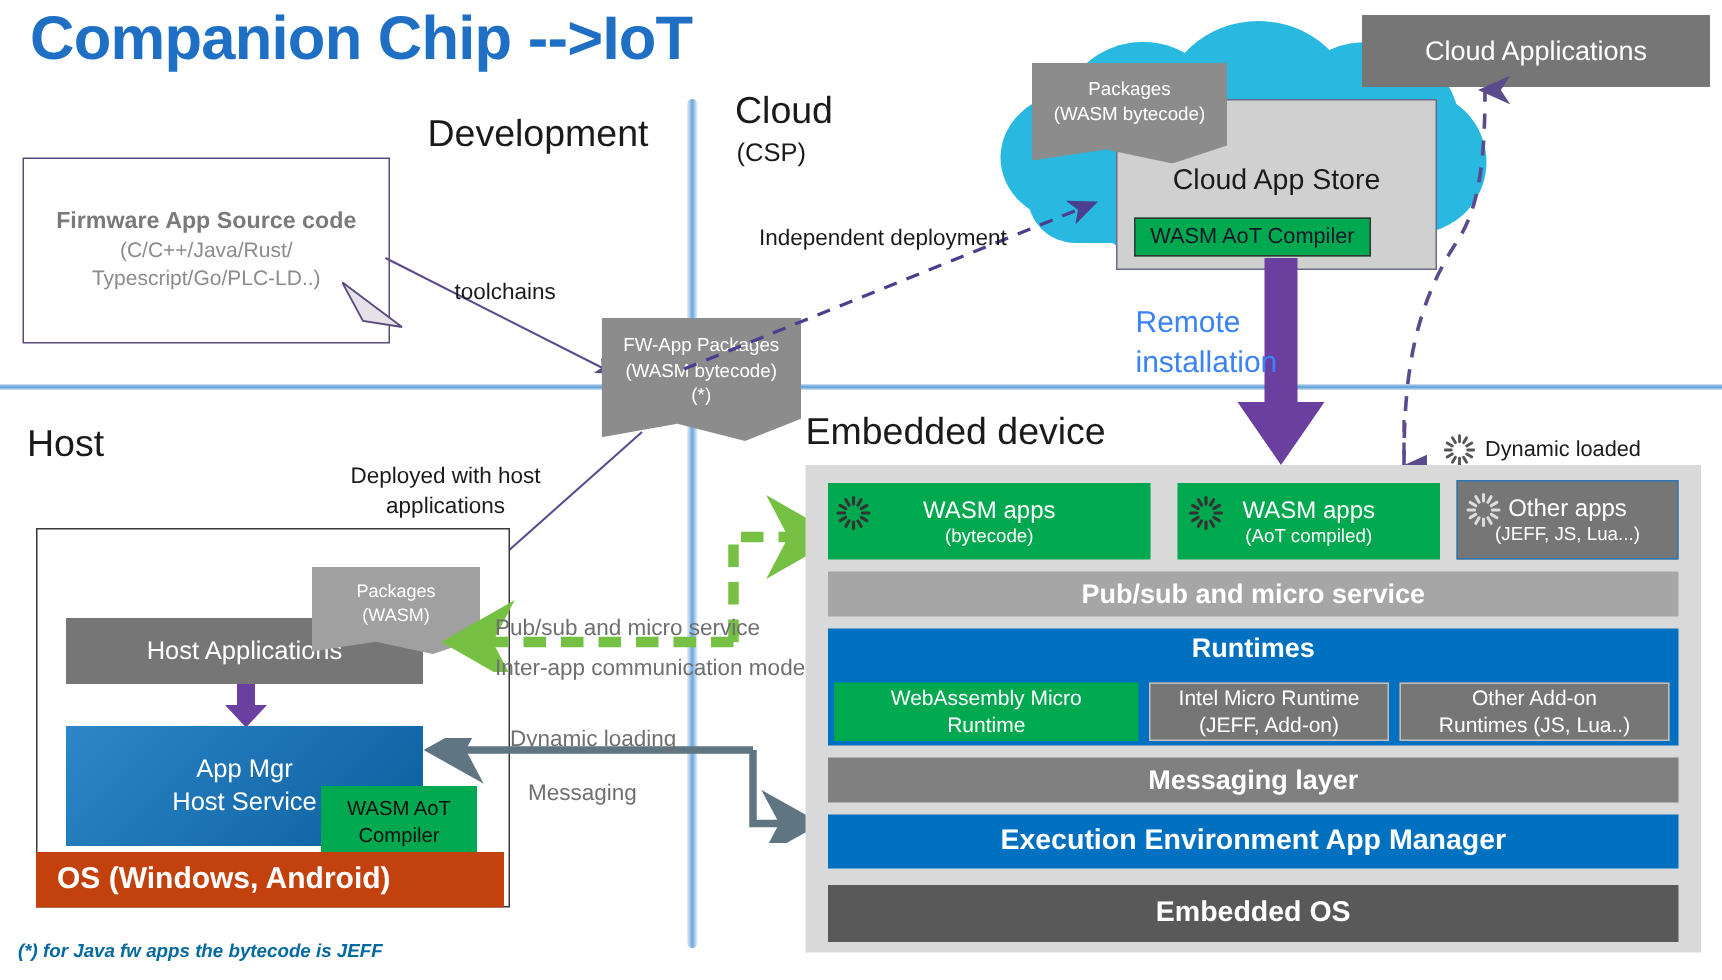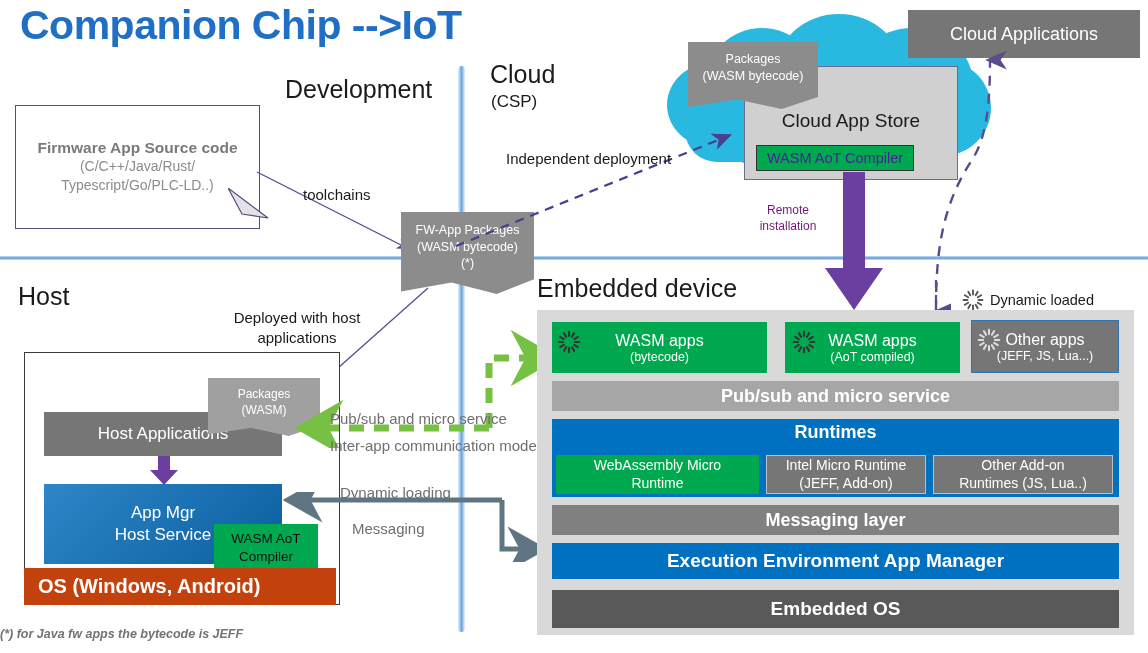--- a/index.html
+++ b/index.html
@@ -93,21 +93,21 @@
   <div class="puff" style="left:120px;top:4px;width:128px;height:118px;"></div>
   <div class="puff" style="left:196px;top:18px;width:122px;height:112px;"></div>
   <div class="puff" style="left:238px;top:50px;width:98px;height:96px;"></div>
   <div class="puff" style="left:66px;top:74px;width:212px;height:84px;border-radius:46px;"></div>
   <div class="puff" style="left:30px;top:88px;width:280px;height:64px;border-radius:34px;"></div>
 </div>
 
 <div class="abs box" style="left:744px;top:66px;width:214px;height:114px;background:#d0d0d0;border:1px solid #6a6a8e;"></div>
 <div class="abs" style="left:744px;top:110px;width:214px;text-align:center;font-size:19px;color:#1a1a1a;">Cloud App Store</div>
 <div class="abs box ctr" style="left:756px;top:145px;width:158px;height:26px;background:#00a94f;border:1px solid #333;
-            font-size:14.5px;color:#4c1d95;">
+            font-size:14.5px;color:#0f172a;">
   <span>WASM AoT Compiler</span>
 </div>
 
 <div class="abs box ctr" style="left:908px;top:10px;width:232px;height:48px;background:#767676;color:#fff;font-size:18px;">
   <span>Cloud Applications</span>
 </div>
 
 <div class="callout" style="left:688px;top:42px;width:130px;height:58px;font-size:12.5px;line-height:1.34;padding-top:9px;">
   <div>Packages</div>
   <div>(WASM bytecode)</div>
@@ -119,21 +119,21 @@
     <path d="M0,0.6 L9,4.5 L0,8.4 L2.4,4.5 Z" fill="#4a3f8f"></path>
       </marker>
     </defs>
   <line x1="4" y1="118" x2="276" y2="8" stroke="#4a3f8f" stroke-width="2.2" stroke-dasharray="9,7" marker-end="url(#ahPurpleDash)"></line>
 </svg>
 <div class="abs lab-d" style="left:506px;top:150px;">Independent deployment</div>
 
 <svg class="abs" style="left:822px;top:172px;" width="64" height="140" viewBox="0 0 64 140">
   <path d="M21,0 L43,0 L43,96 L61,96 L32,138 L3,96 L21,96 Z" fill="#6b3fa0"></path>
 </svg>
-<div class="abs" style="left:757px;top:202px;width:62px;text-align:center;font-size:12px;color:#701a75;line-height:1.35;">
+<div class="abs" style="left:757px;top:202px;width:62px;text-align:center;font-size:20px;color:#3b82f6;line-height:1.35;">
   <div>Remote</div>
   <div>installation</div>
 </div>
 
 <svg class="abs" style="left:920px;top:48px;" width="90" height="268" viewBox="0 0 90 268">
   <defs>
     <marker id="ahUp" markerWidth="9" markerHeight="9" refX="4.5" refY="2" orient="auto">
       <path d="M0.5,9 L4.5,0 L8.5,9 L4.5,6.4 Z" fill="#5b4a8c"></path>
       </marker>
     <marker id="ahDown" markerWidth="9" markerHeight="9" refX="4.5" refY="7" orient="auto">
@@ -202,21 +202,21 @@
             font-size:13.5px;line-height:1.34;">
   <div>WASM AoT</div>
   <div>Compiler</div>
 </div>
 
 <div class="abs box ctr" style="left:24px;top:568px;width:312px;height:37px;background:#c2410c;color:#fff;
             font-size:20px;font-weight:bold;justify-content:flex-start;padding-left:14px;">
   <span>OS (Windows, Android)</span>
 </div>
 
-<div class="abs" style="left:0;top:627px;font-size:12.5px;font-style:italic;font-weight:bold;color:#737373;">(*) for Java fw apps the bytecode is JEFF</div>
+<div class="abs" style="left:12px;top:627px;font-size:12.5px;font-style:italic;font-weight:bold;color:#0369a1;">(*) for Java fw apps the bytecode is JEFF</div>
 
 <svg class="abs" style="left:282px;top:330px;" width="284" height="118" viewBox="0 0 284 118">
   <defs>
     <marker id="ahGreenR" markerWidth="7" markerHeight="8" refX="5.6" refY="4" orient="auto">
       <path d="M0,0 L7,4 L0,8 L2.1,4 Z" fill="#76c043"></path>
       </marker>
     <marker id="ahGreenL" markerWidth="7" markerHeight="8" refX="5.6" refY="4" orient="auto">
       <path d="M0,0 L7,4 L0,8 L2.1,4 Z" fill="#76c043"></path>
       </marker>
   </defs>

